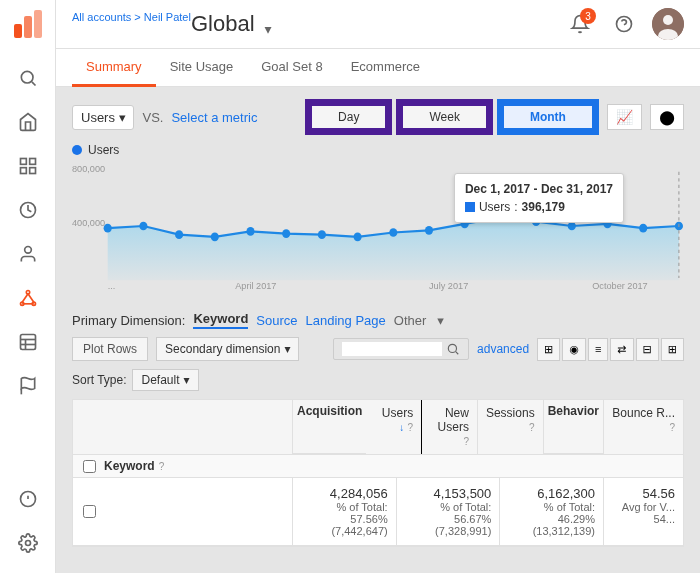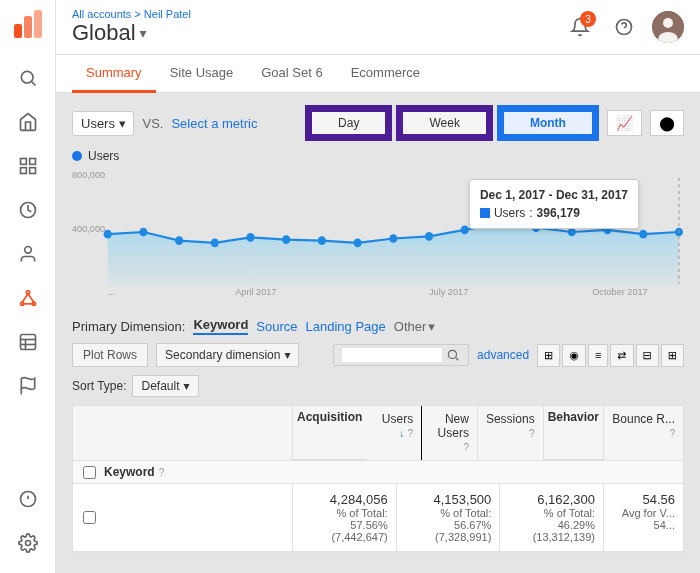--- a/index.html
+++ b/index.html
@@ -52,24 +52,24 @@
 
     
     .header {
       display: flex;
       align-items: center;
       justify-content: space-between;
       padding: 8px 16px;
       border-bottom: 1px solid #e0e0e0;
       background: #fff;
     }
-    .header-left { display: flex; flex-direction: column; }
+    .header-left { display: flex; flex-direction: row; }
     .breadcrumb { font-size: 11px; color: #666; }
     .breadcrumb span { color: #1a73e8; cursor: pointer; }
-    .global-title { font-size: 22px; color: #333; display: flex; align-items: center; gap: 4px; cursor: pointer; }
+    .global-title { font-size: 22px; color: #333; display: flex; align-items: flex-end; gap: 10px; cursor: pointer; }
     .global-title .dropdown-arrow { font-size: 14px; color: #666; }
     .header-right { display: flex; align-items: center; gap: 12px; }
     .header-icon { width: 32px; height: 32px; display: flex; align-items: center; justify-content: center; cursor: pointer; color: #666; position: relative; }
     .badge {
       position: absolute;
       top: 0; right: 0;
       background: #f4511e;
       color: #fff;
       border-radius: 50%;
       width: 16px; height: 16px;
@@ -154,21 +154,21 @@
       gap: 6px;
       font-size: 12px;
       margin-bottom: 4px;
     }
     .legend-dot { width: 10px; height: 10px; border-radius: 50%; background: #1a73e8; }
     .chart-svg { width: 100%; height: 130px; }
 
     
     .chart-tooltip {
       position: absolute;
-      right: 45px;
+      right: 60px;
       top: 30px;
       background: #fff;
       border: 1px solid #ccc;
       border-radius: 3px;
       padding: 8px 10px;
       font-size: 12px;
       box-shadow: 0 2px 4px rgba(0,0,0,0.15);
       z-index: 10;
     }
     .tooltip-date { font-weight: 600; margin-bottom: 4px; }
@@ -179,21 +179,21 @@
     .dimension-row {
       display: flex;
       align-items: center;
       gap: 8px;
       margin-bottom: 8px;
       font-size: 13px;
     }
     .dim-label { color: #333; font-weight: 500; }
     .dim-option { color: #1a73e8; cursor: pointer; }
     .dim-option.active { color: #333; font-weight: 600; border-bottom: 2px solid #1a73e8; padding-bottom: 1px; }
-    .dim-other { color: #666; cursor: pointer; display: flex; align-items: center; gap: 2px; }
+    .dim-other { color: #666; cursor: pointer; display: flex; align-items: center; gap: 11px; }
 
     
     .controls-row {
       display: flex;
       align-items: center;
       gap: 8px;
       margin-bottom: 8px;
     }
     .plot-rows-btn {
       padding: 4px 10px;
@@ -410,21 +410,21 @@
             <circle cx="16" cy="12" r="5" fill="#fff" opacity="0.9"></circle>
             <ellipse cx="16" cy="28" rx="10" ry="7" fill="#fff" opacity="0.9"></ellipse>
           </svg>
       </div>
     </div>
   </div>
 
   <div class="tabs">
     <div class="tab active">Summary</div>
     <div class="tab">Site Usage</div>
-    <div class="tab">Goal Set 6</div>
+    <div class="tab">Goal Set 8</div>
     <div class="tab">Ecommerce</div>
   </div>
 
   <div class="content">
 
     <div class="metric-row">
       <div class="metric-selector">
         <span>Users</span>
         <span>▾</span>
       </div>

